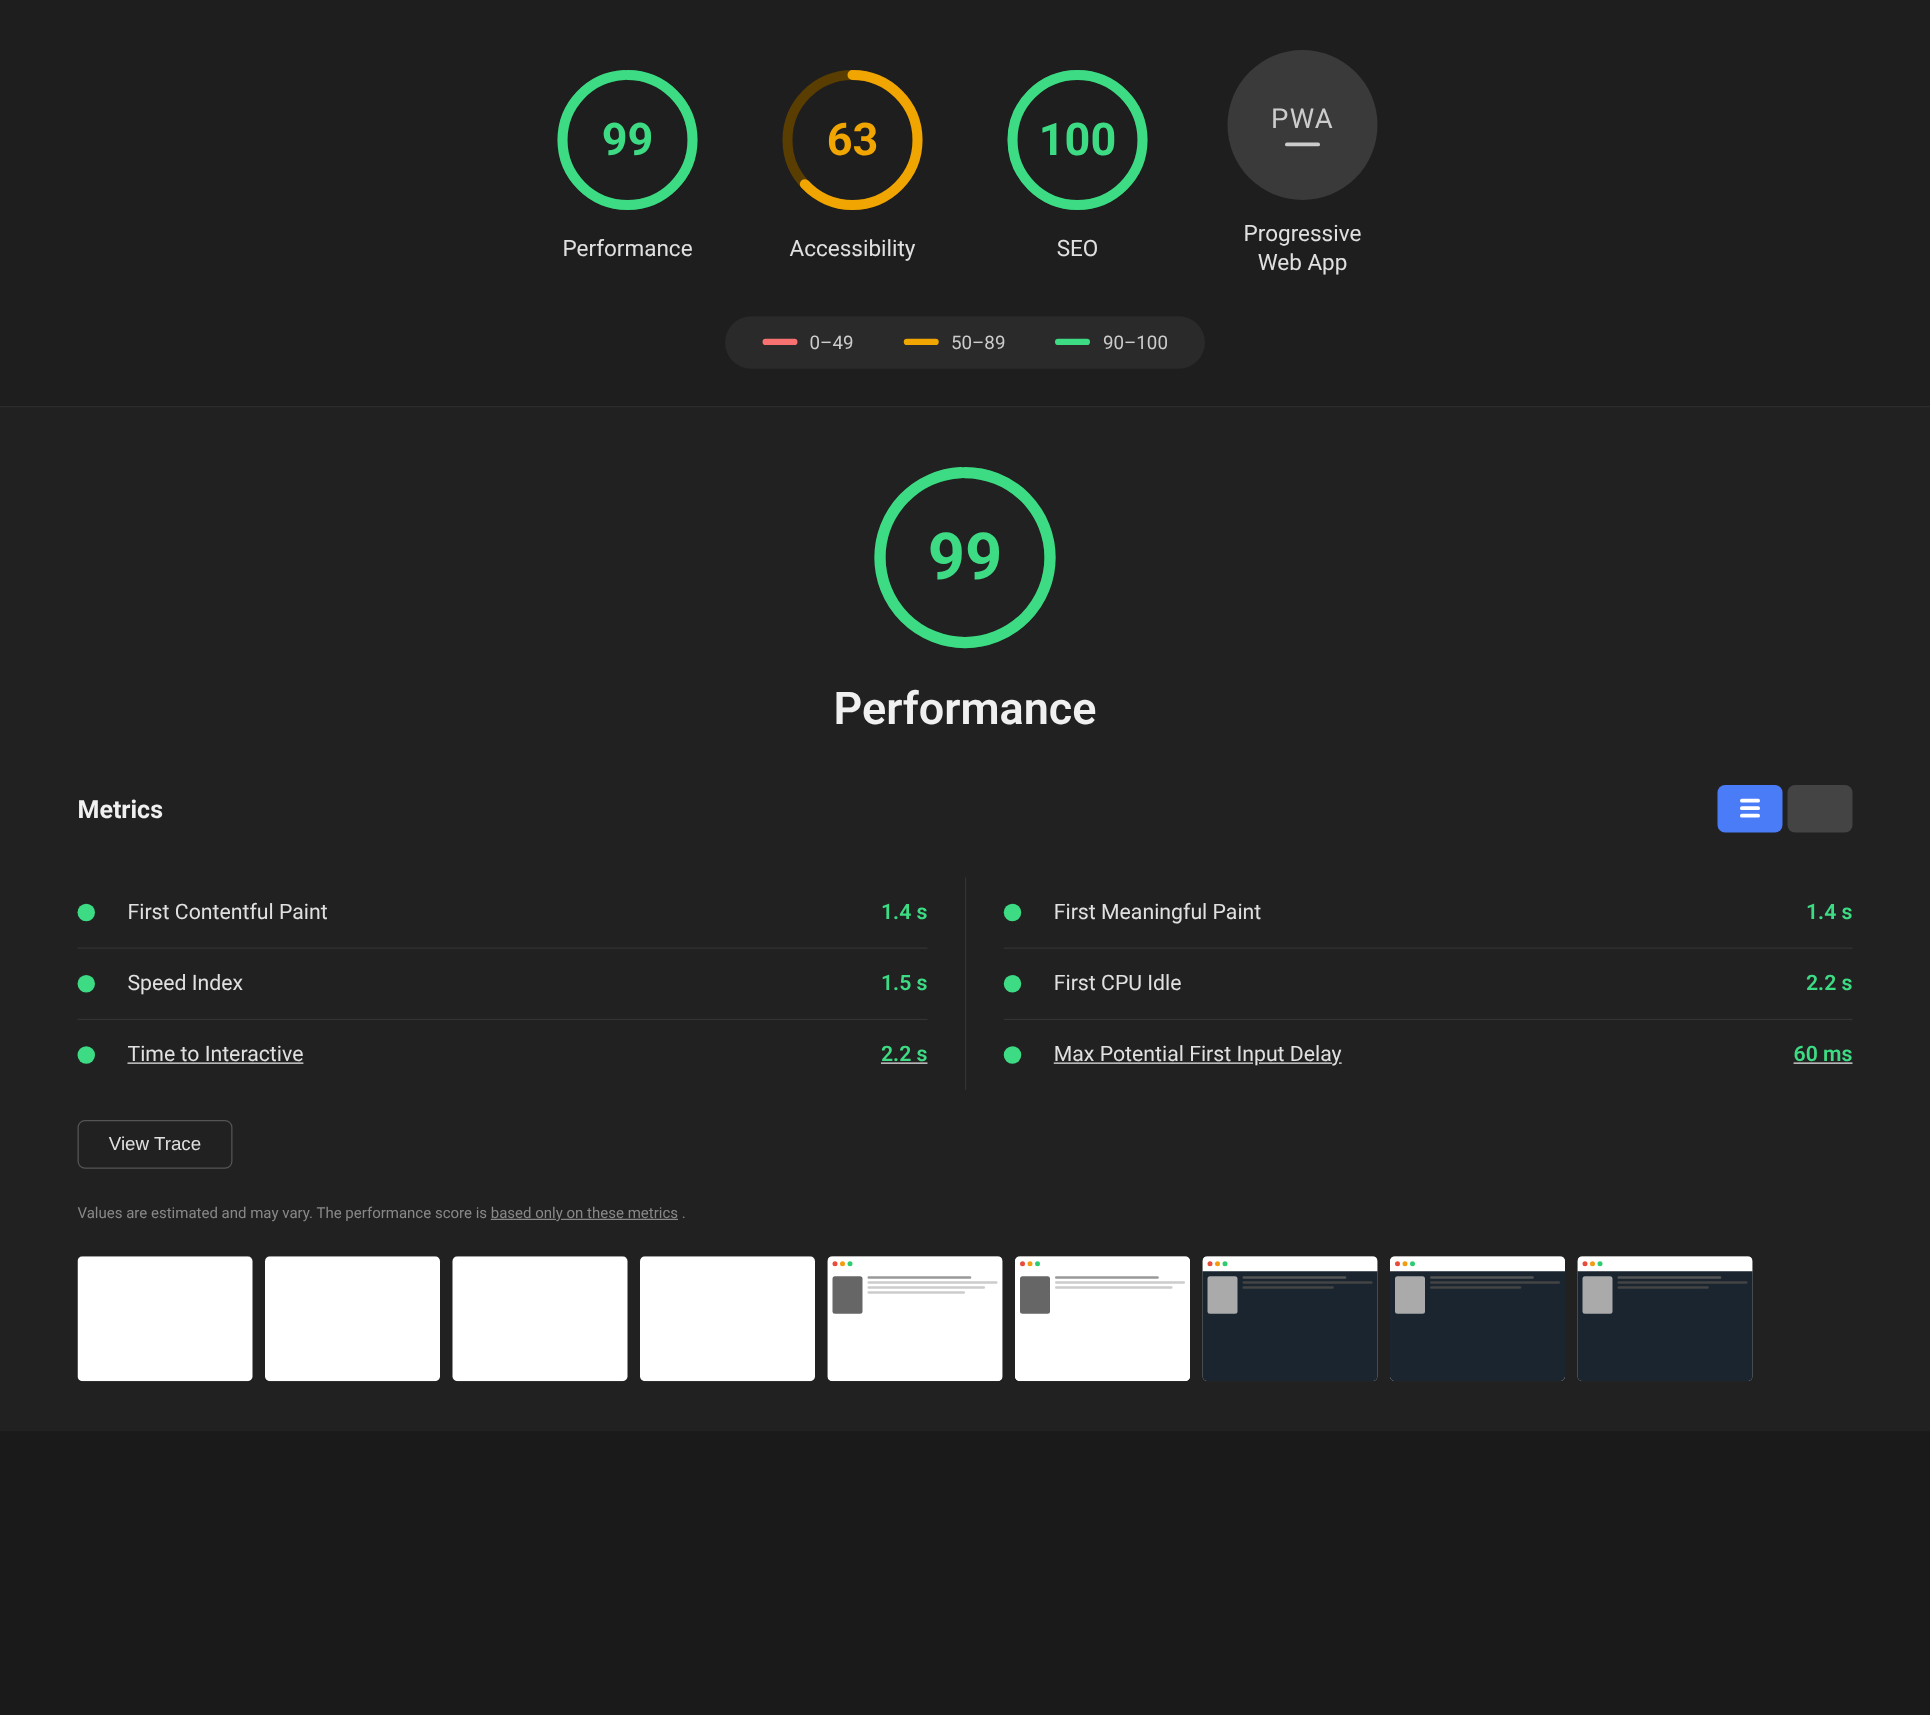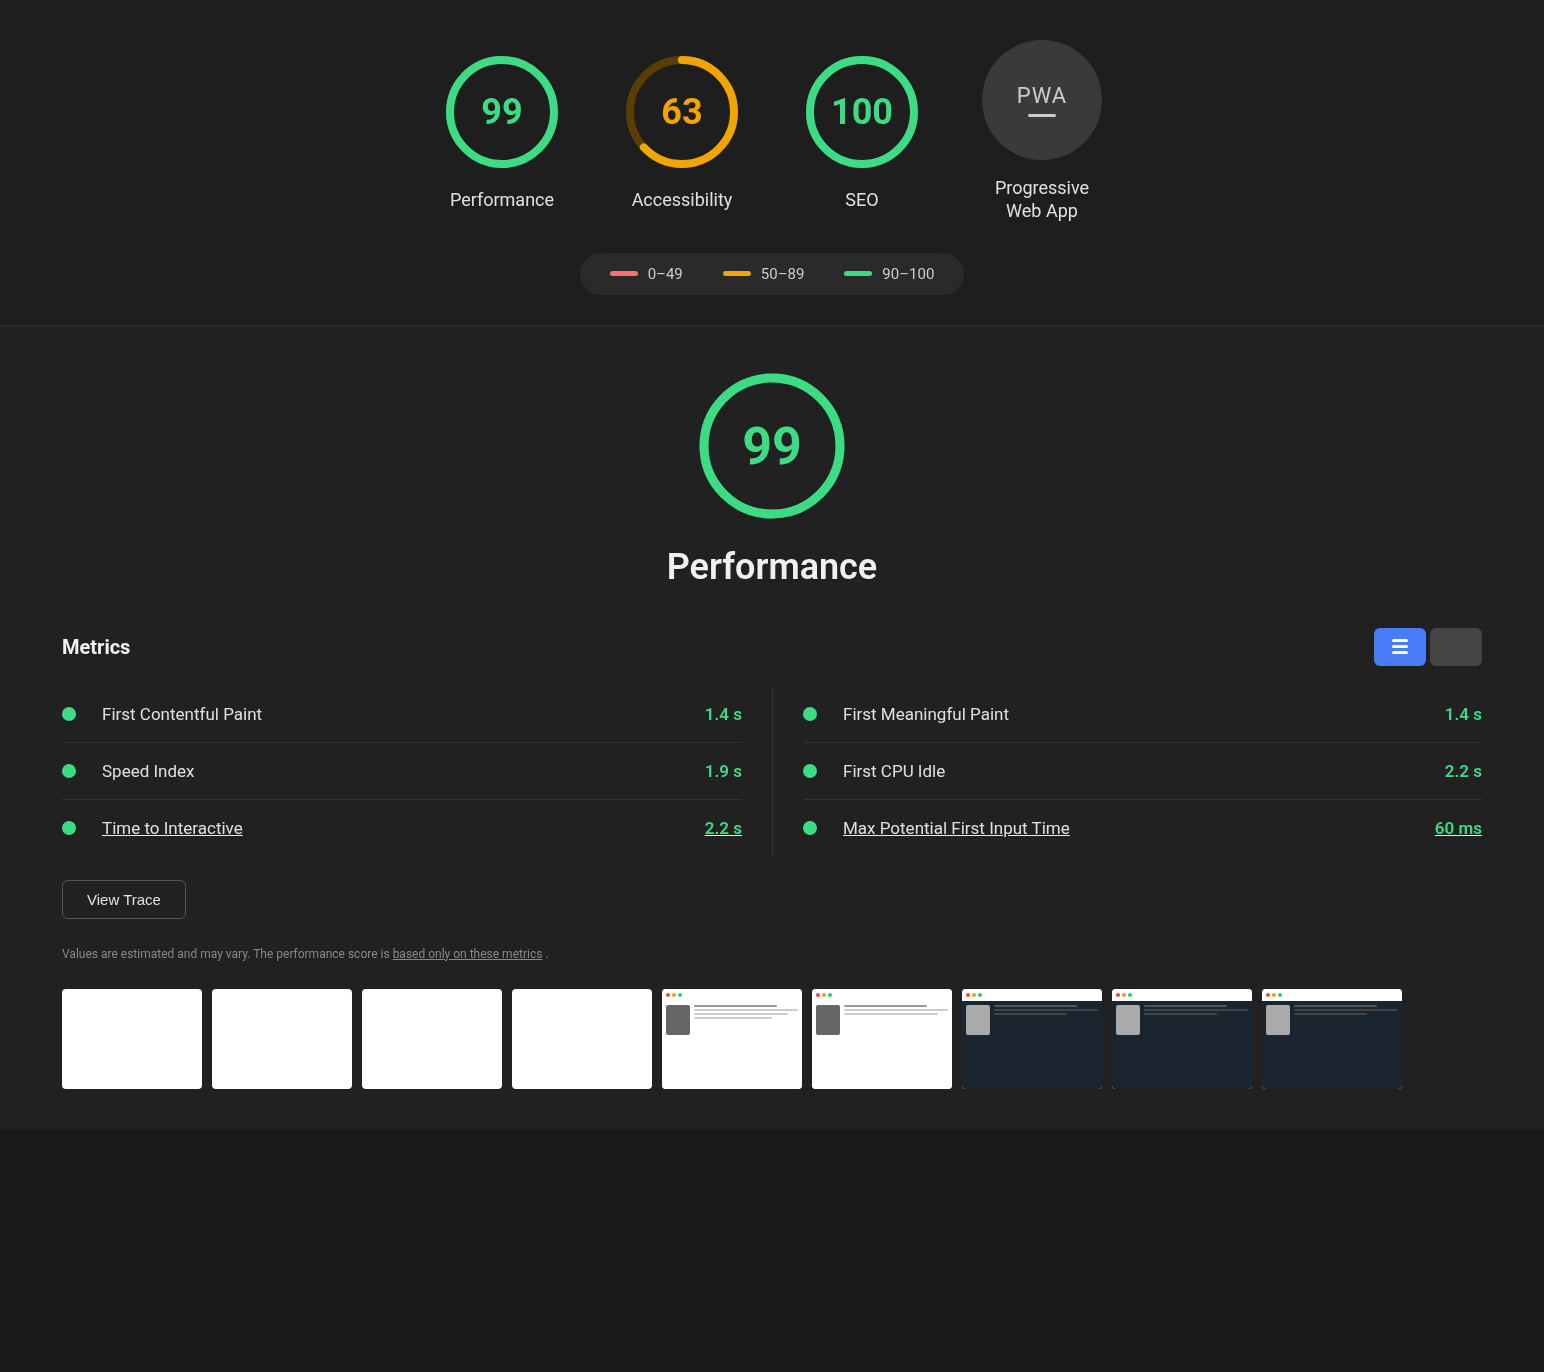--- a/index.html
+++ b/index.html
@@ -156,21 +156,21 @@
     
     .metrics-section {
       max-width: 1420px;
       margin: 0 auto;
     }
 
     .metrics-header {
       display: flex;
       justify-content: space-between;
       align-items: center;
-      margin-bottom: 20px;
+      margin-bottom: 36px;
     }
 
     .metrics-title {
       font-size: 20px;
       font-weight: 700;
       color: #f0f0f0;
     }
 
     .view-toggle {
       display: flex;
@@ -464,21 +464,21 @@
 
       <div class="left-metrics">
         <div class="metric-row">
           <div class="metric-dot" style="background:#3ddc84;"></div>
           <span class="metric-name">First Contentful Paint</span>
           <span class="metric-value">1.4 s</span>
         </div>
         <div class="metric-row">
           <div class="metric-dot" style="background:#3ddc84;"></div>
           <span class="metric-name">Speed Index</span>
-          <span class="metric-value">1.9 s</span>
+          <span class="metric-value">1.5 s</span>
         </div>
         <div class="metric-row">
           <div class="metric-dot" style="background:#3ddc84;"></div>
           <span class="metric-name">Time to Interactive</span>
           <span class="metric-value">2.2 s</span>
         </div>
       </div>
 
       <div class="right-metrics">
         <div class="metric-row">
@@ -486,21 +486,21 @@
           <span class="metric-name">First Meaningful Paint</span>
           <span class="metric-value">1.4 s</span>
         </div>
         <div class="metric-row">
           <div class="metric-dot" style="background:#3ddc84;"></div>
           <span class="metric-name">First CPU Idle</span>
           <span class="metric-value">2.2 s</span>
         </div>
         <div class="metric-row">
           <div class="metric-dot" style="background:#3ddc84;"></div>
-          <span class="metric-name">Max Potential First Input Time</span>
+          <span class="metric-name">Max Potential First Input Delay</span>
           <span class="metric-value">60 ms</span>
         </div>
       </div>
     </div>
 
     <button class="view-trace-btn">View Trace</button>
 
     <p class="disclaimer">
       <span>Values are estimated and may vary. The performance score is</span>
       <a href="#">based only on these metrics</a>

